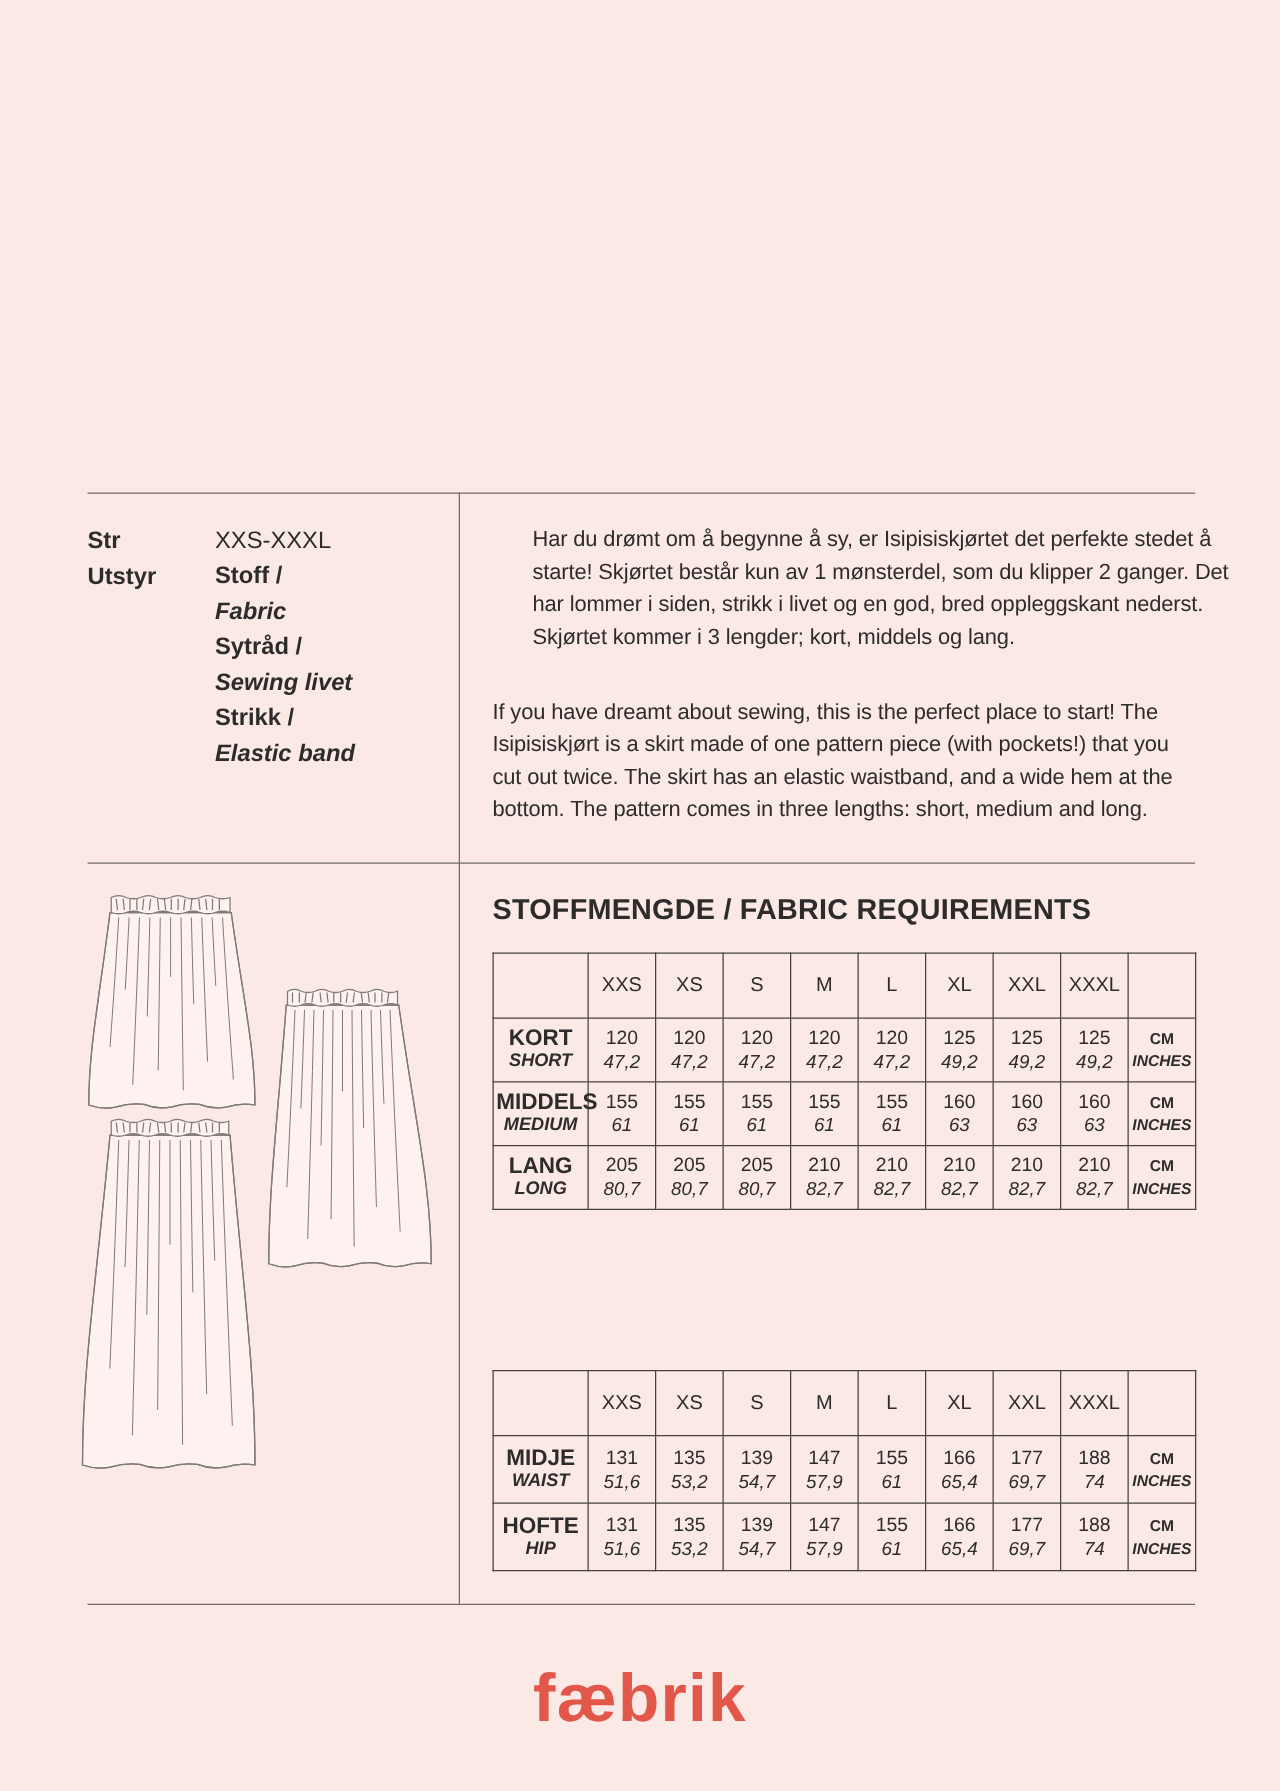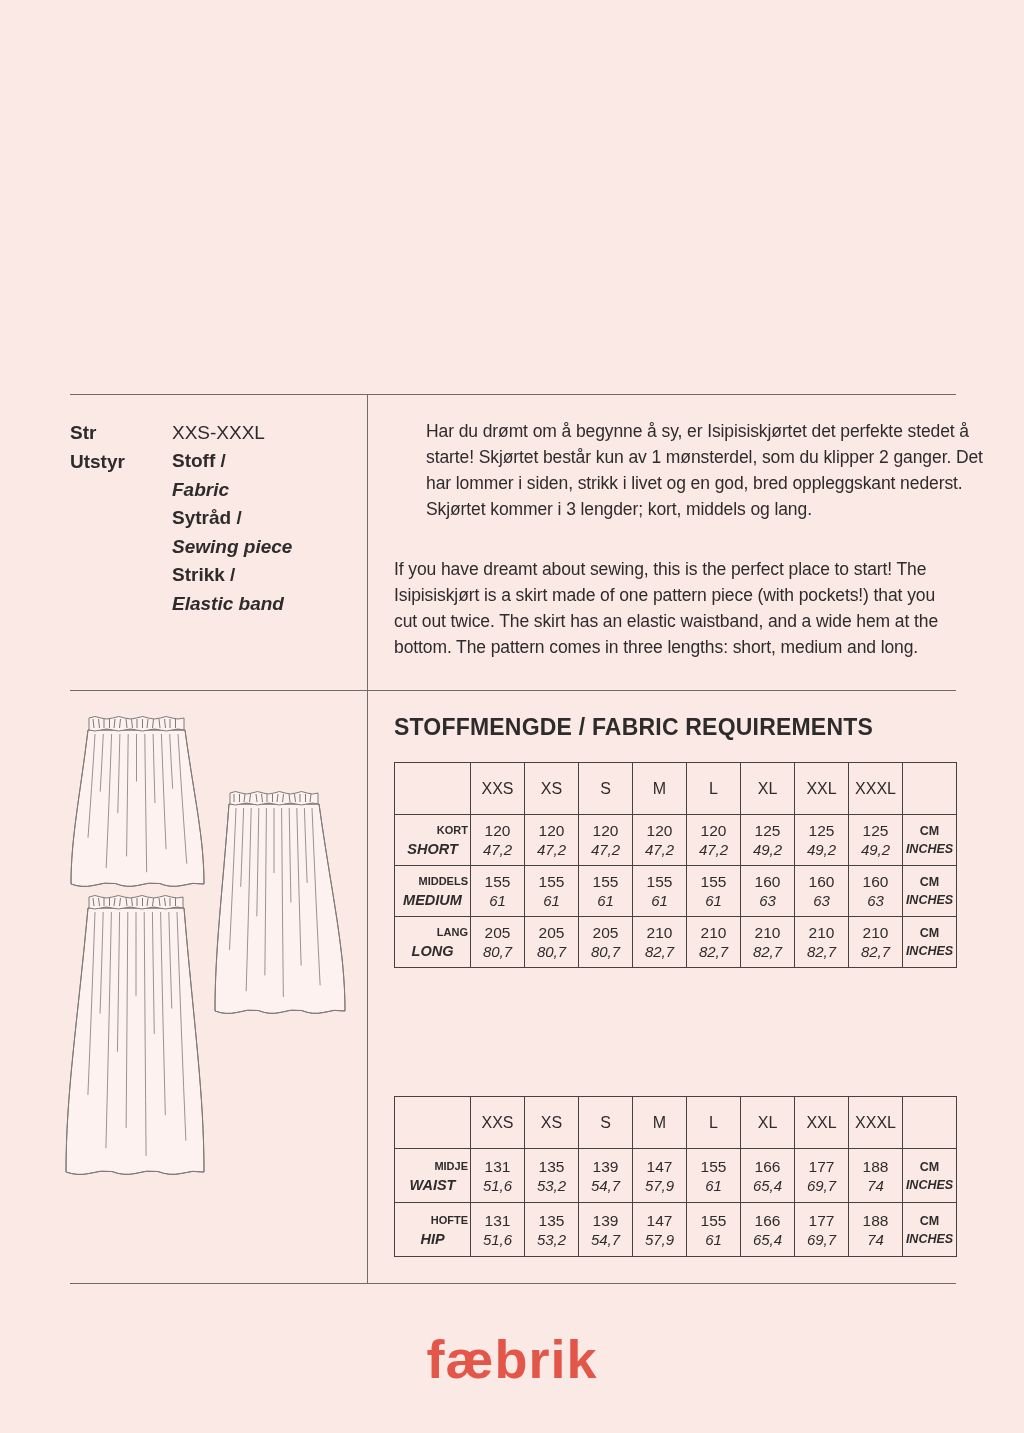--- a/index.html
+++ b/index.html
@@ -46,21 +46,21 @@
   .tbl-wrap { position:absolute; left:394px; }
   .tbl-fabric { top:762px; }
   .tbl-measure { top:1096px; }
   table { border-collapse:collapse; table-layout:fixed; width:562px; background:transparent; }
   td { border:1px solid #45423f; text-align:center; vertical-align:middle; padding:4px 2px; }
   .t1 tr { height:51px; } .t1 tr:first-child { height:52px; }
   .t2 tr { height:54px; } .t2 tr:first-child { height:52px; }
   .size-head { font-size:16px; }
   .cm-val { display:block; font-size:15.5px; line-height:19px; }
   .in-val { display:block; font-size:15px; font-style:italic; line-height:19px; }
-  .lbl-no { display:block; font-weight:700; font-size:11px; line-height:19px;text-align:right; }
+  .lbl-no { display:block; font-weight:700; font-size:18px; line-height:19px; }
   .lbl-en { display:block; font-weight:700; font-style:italic; font-size:14.5px; line-height:19px; }
   .unit-cm { display:block; font-weight:700; font-size:12.5px; line-height:18px; }
   .unit-in { display:block; font-weight:700; font-style:italic; font-size:12.5px; line-height:18px; }
 
   .elastic-note { position:absolute; left:394px; top:982px; font-weight:700; font-size:15px;
                   letter-spacing:0.1px; white-space:nowrap; }
 
   
   .skirt { position:absolute; }
   .skirt-short  { left:67px;  top:710px; }
@@ -85,21 +85,21 @@
     <div class="meta-row">
       <span class="meta-label">Str</span>
       <span class="meta-value">XXS-XXXL</span>
     </div>
     <div class="meta-row">
       <span class="meta-label">Utstyr</span>
       <span class="equip-list" id="equip-list">
           <span class="equip-no">Stoff /</span>
           <span class="equip-en">Fabric</span>
           <span class="equip-no">Sytråd /</span>
-          <span class="equip-en">Sewing piece</span>
+          <span class="equip-en">Sewing livet</span>
           <span class="equip-no">Strikk /</span>
           <span class="equip-en">Elastic band</span>
         </span>
     </div>
   </div>
 
   <p class="desc desc-no">Har du drømt om å begynne å sy, er Isipisiskjørtet det perfekte stedet å starte! Skjørtet består kun av 1 mønsterdel, som du klipper 2 ganger. Det har lommer i siden, strikk i livet og en god, bred oppleggskant nederst. Skjørtet kommer i 3 lengder; kort, middels og lang.</p>
   <p class="desc desc-en">If you have dreamt about sewing, this is the perfect place to start! The Isipisiskjørt is a skirt made of one pattern piece (with pockets!) that you cut out twice. The skirt has an elastic waistband, and a wide hem at the bottom. The pattern comes in three lengths: short, medium and long.</p>
 
   <svg class="skirt skirt-short" id="skirt-short" width="141" height="182" viewBox="0 0 141 182">

